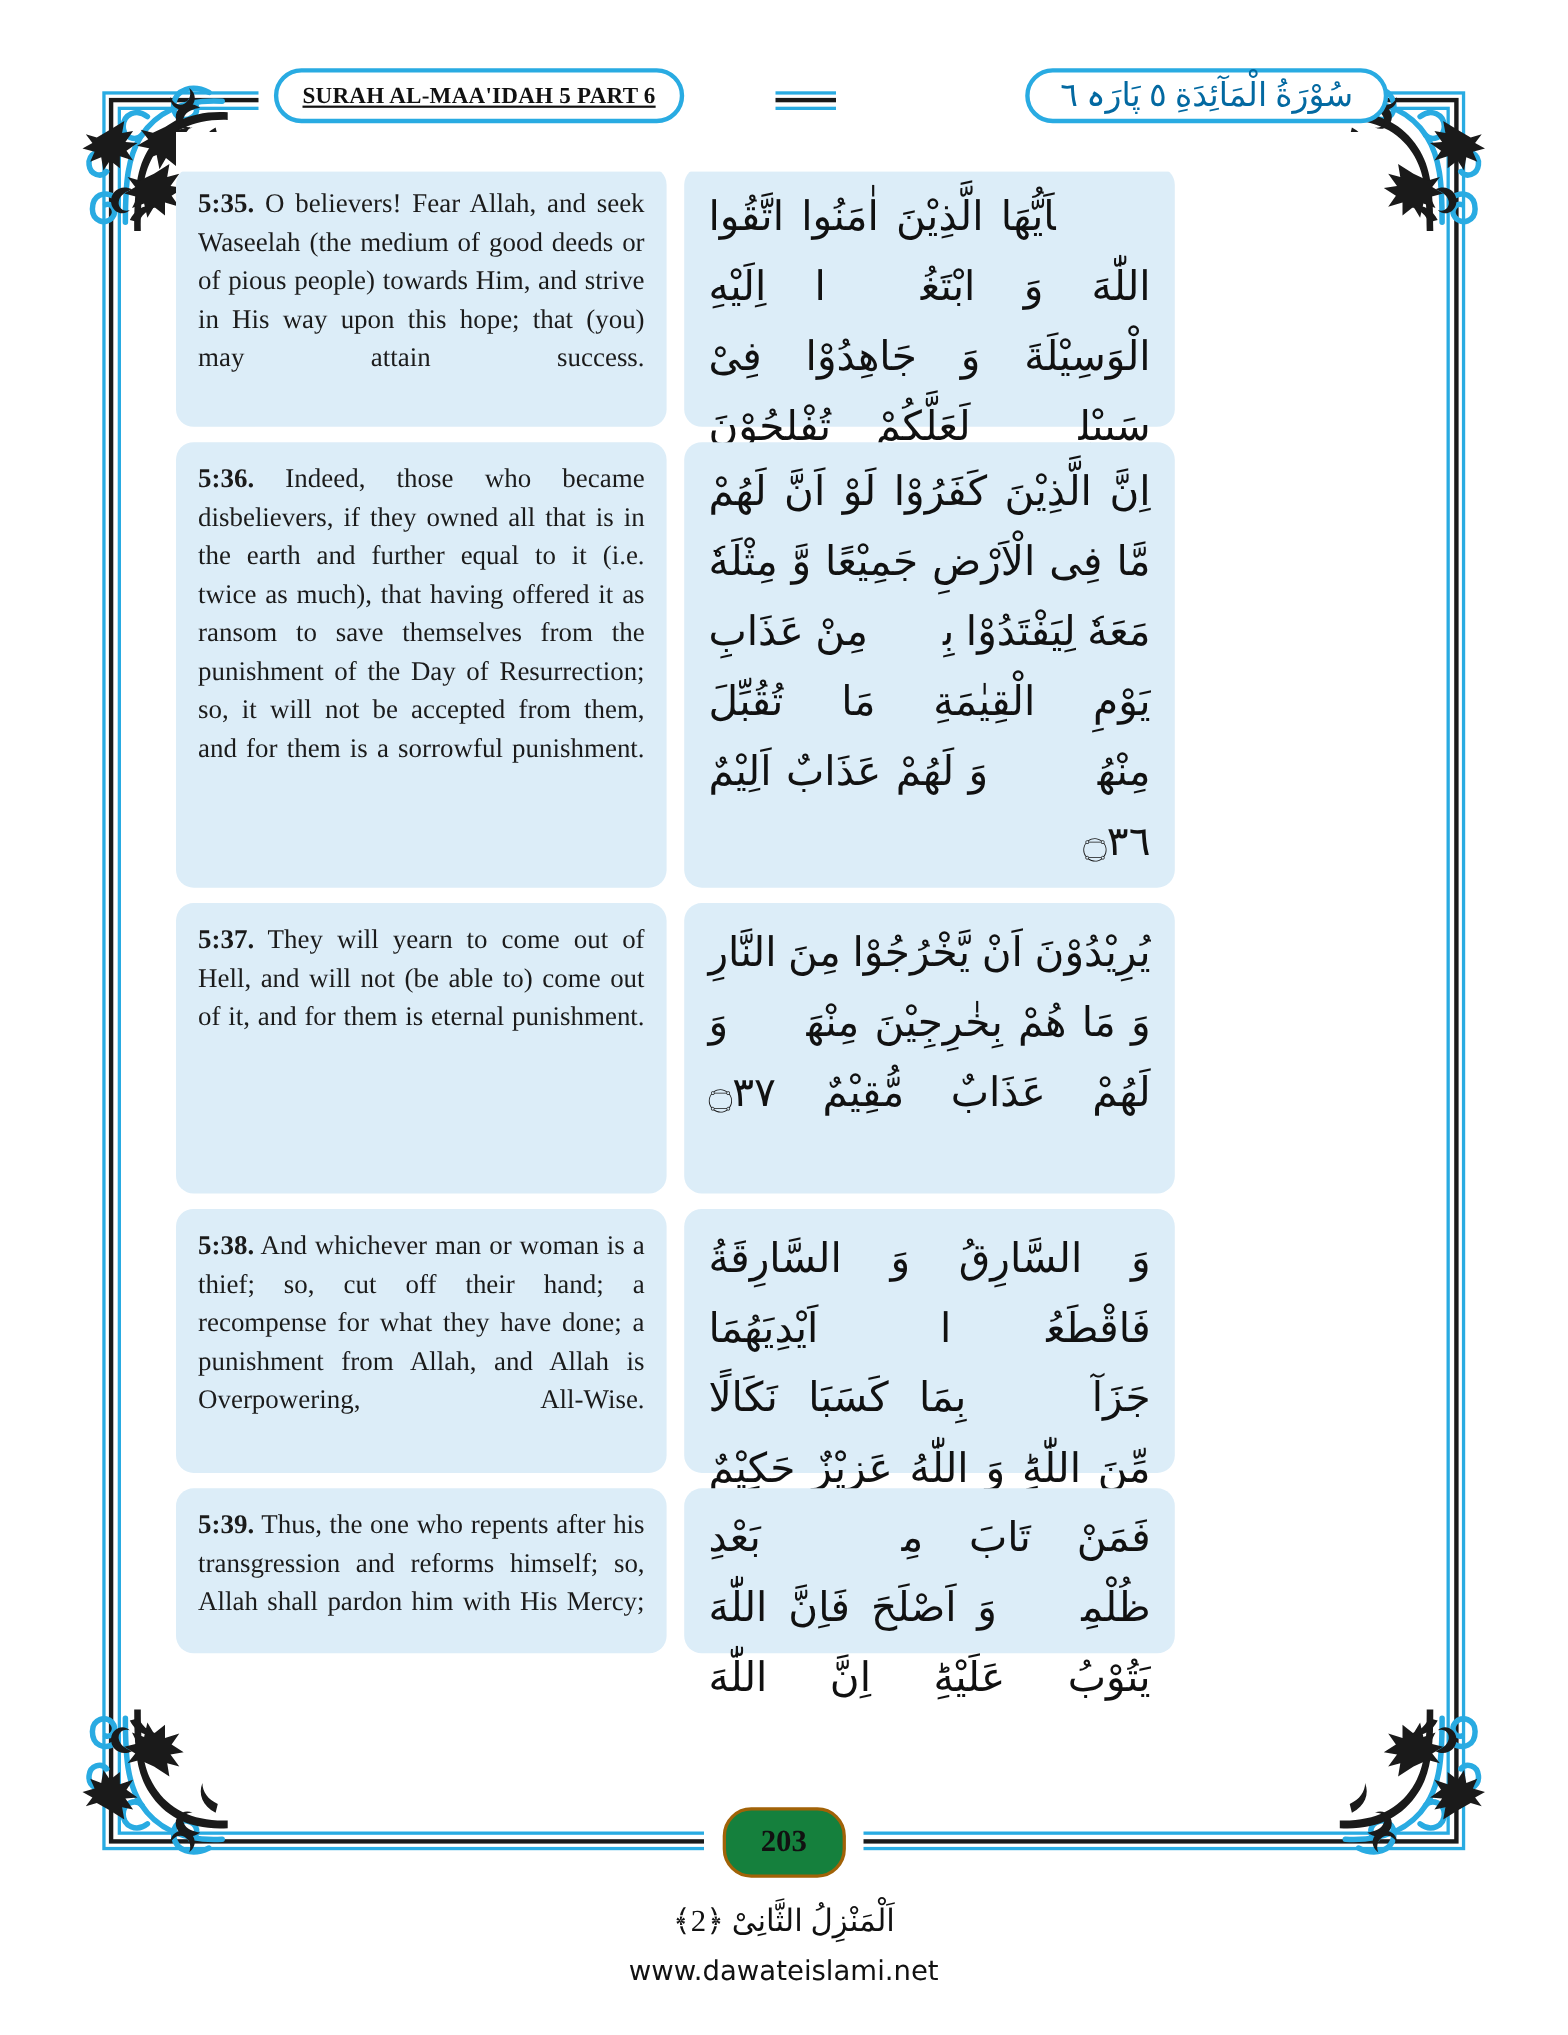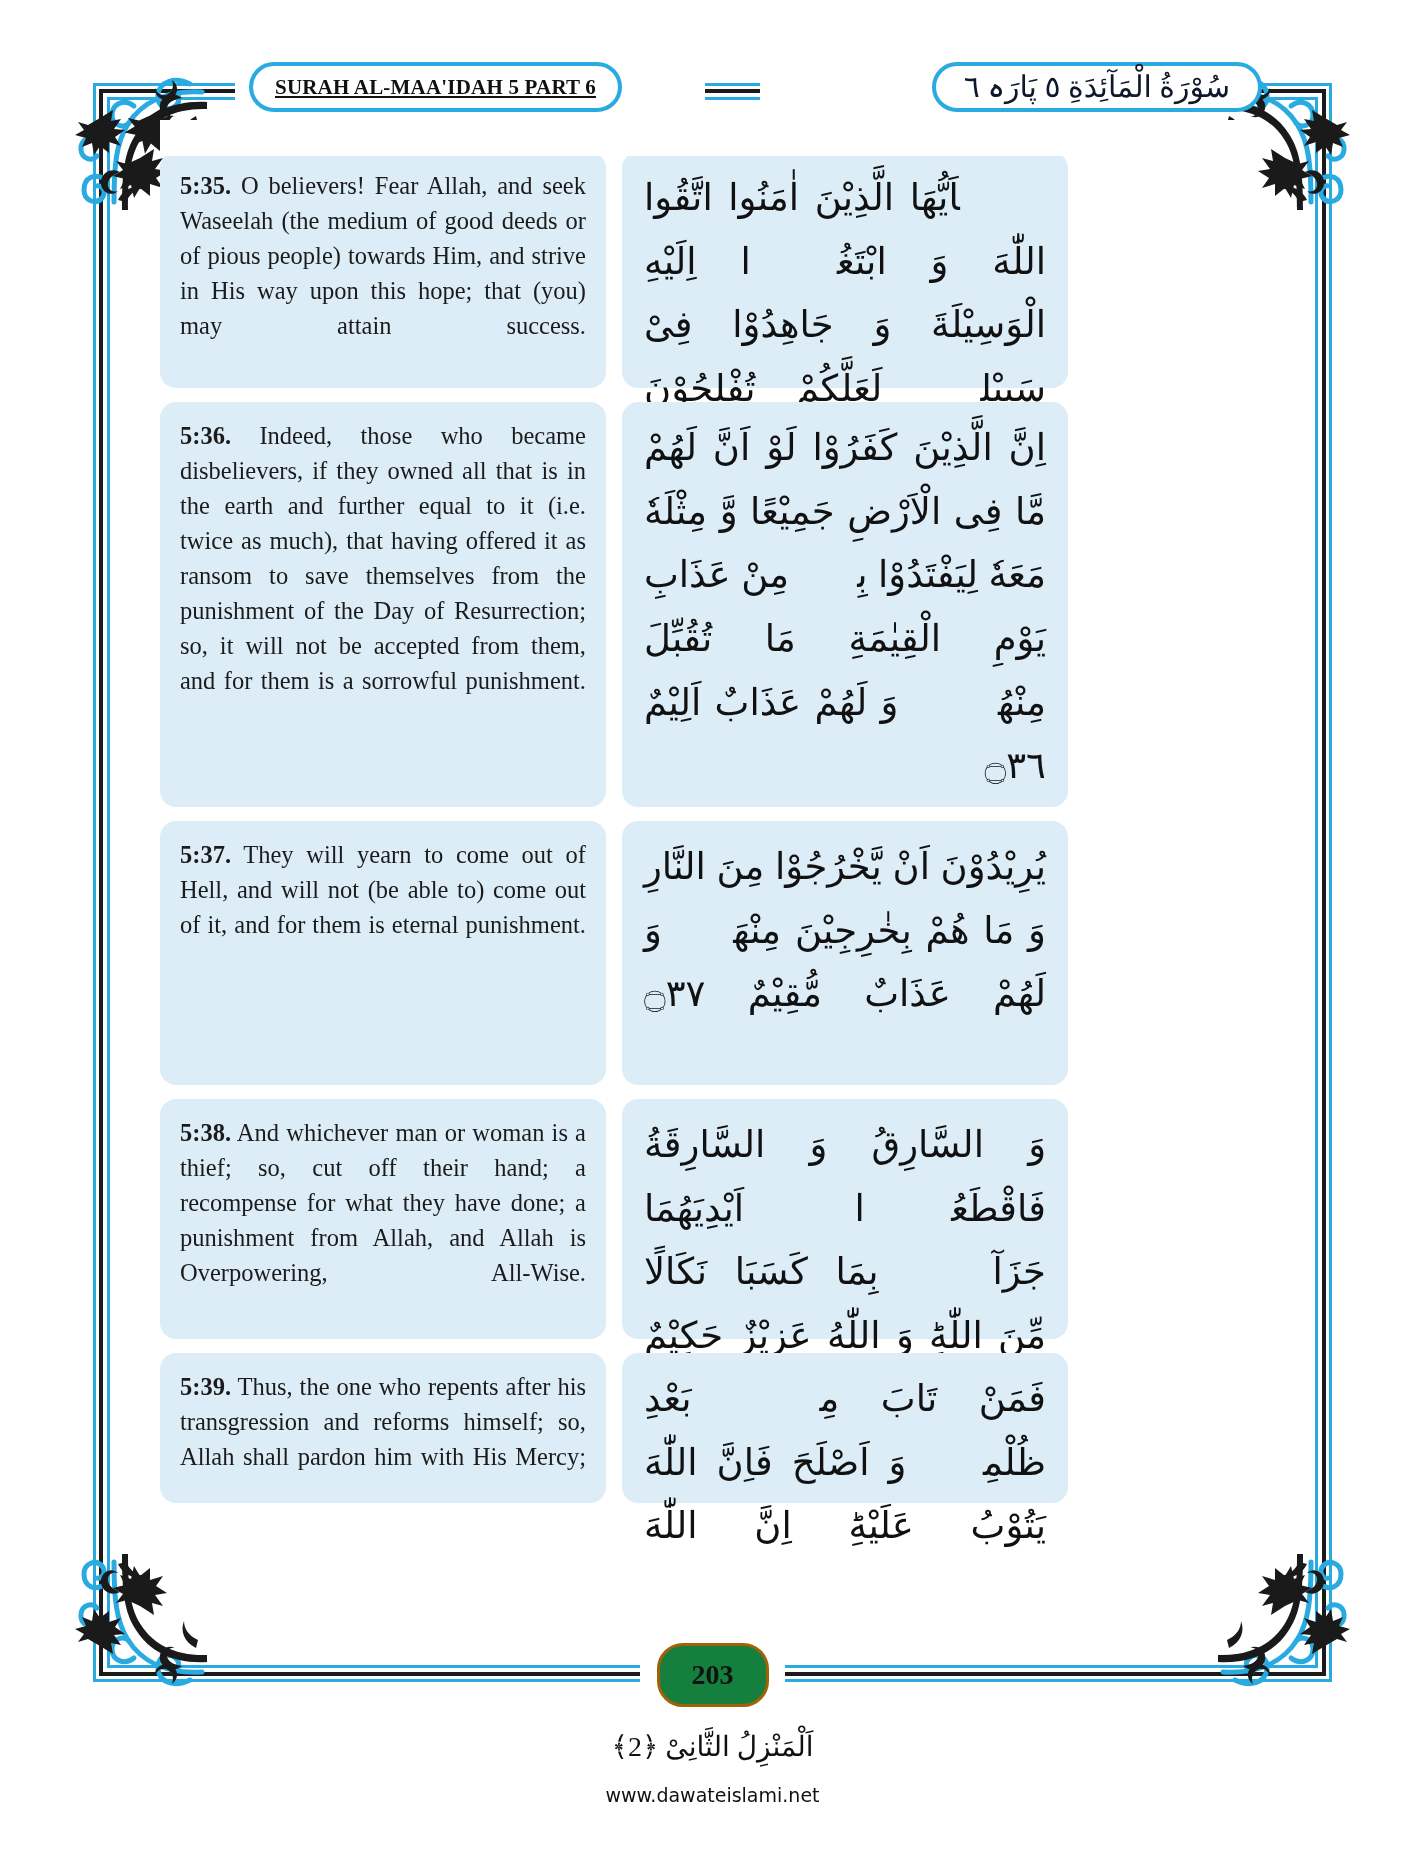--- a/index.html
+++ b/index.html
@@ -58,21 +58,21 @@
     font-family: "Liberation Serif", serif;
     font-weight: bold;
     font-size: 21px;
     letter-spacing: 0.2px;
     color: #111;
     white-space: nowrap;
     text-decoration: underline;
   }
   .surah-title-ar {
     font-size: 30px;
-    color: #0f172a;
+    color: #0369a1;
     direction: rtl;
     white-space: nowrap;
     line-height: 1;
   }
 
   
   .content {
     position: absolute;
     left: 160px; top: 152px;
     width: 1108px;
@@ -139,21 +139,21 @@
     font-size: 28px;
     color: #111;
     direction: rtl;
     line-height: 1.2;
   }
   .site {
     position: absolute;
     left: 0; right: 0; bottom: 44px;
     text-align: center;
     font-family: "DejaVu Sans", sans-serif;
-    font-size: 19px;
+    font-size: 25px;
     color: #111;
   }
 </style>
 </head>
 <body>
 
 <div class="page">
 
   <div class="frame-outer"></div>
   <div class="frame-mid"></div>

